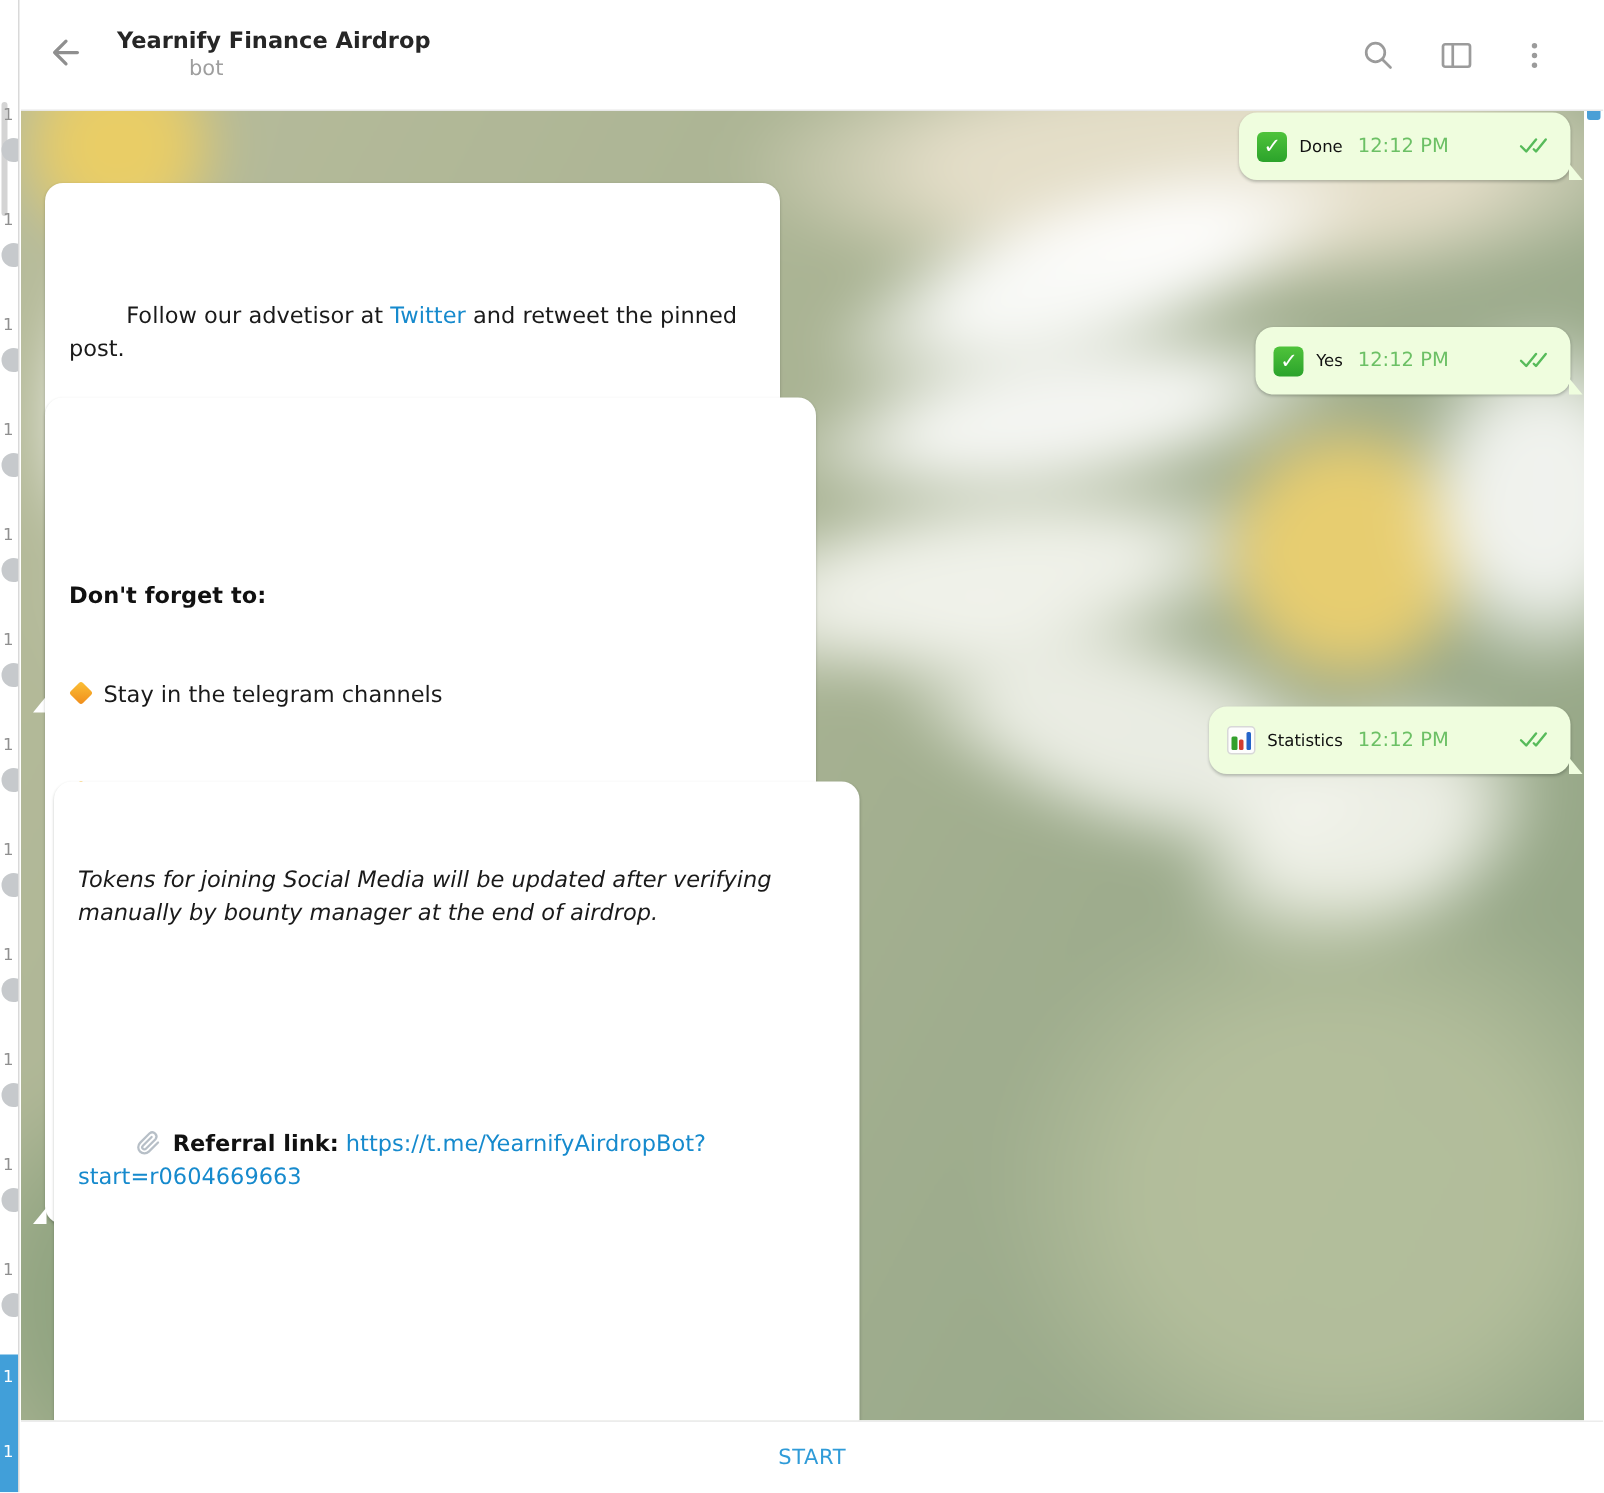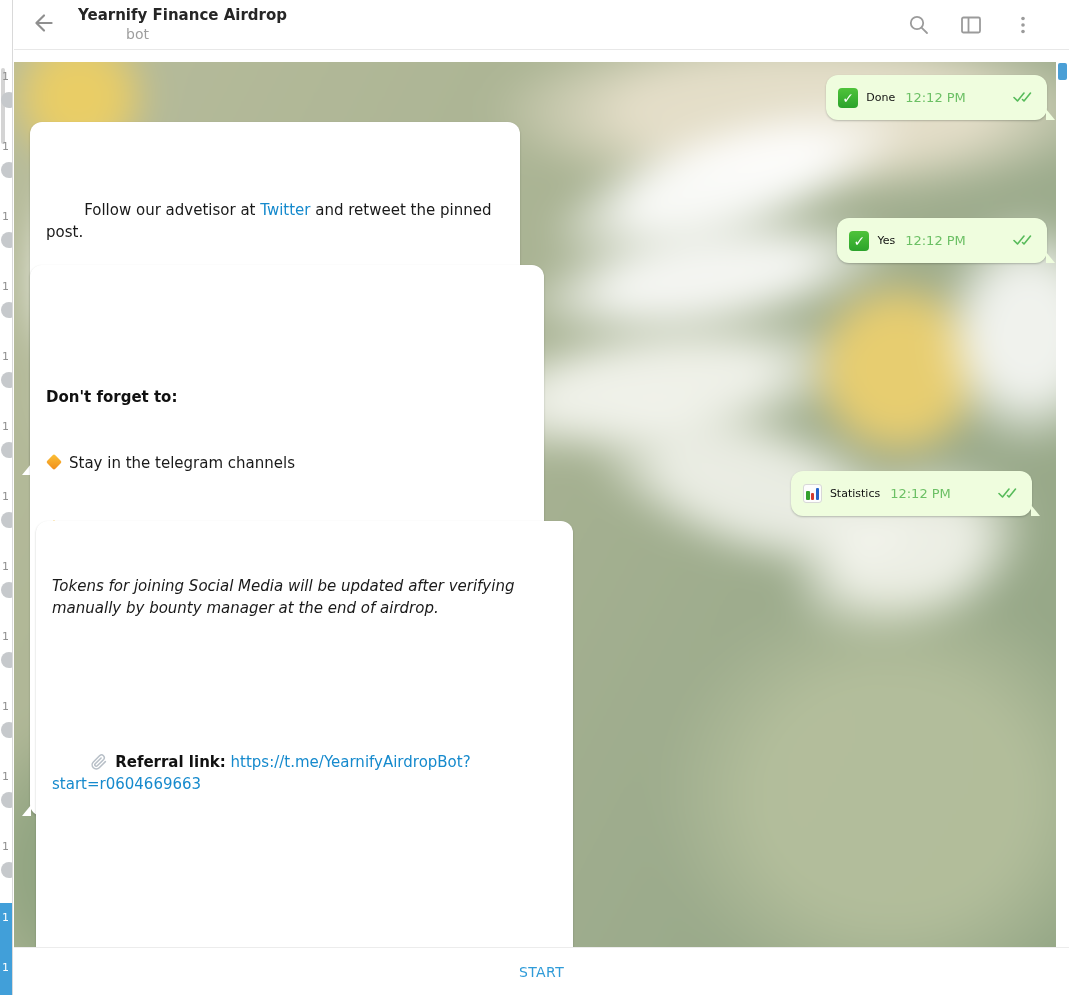--- a/index.html
+++ b/index.html
@@ -13,21 +13,21 @@
   .sb-scroll { position:absolute; left:1px; top:68px; width:4px; height:76px; border-radius:3px; background:#d4d4d4; }
   .sb-rows { position:absolute; top:62px; left:0; right:0; }
   .sb-row { position:relative; height:70px; }
   .sb-time { position:absolute; top:8px; left:2px; font-size:11px; color:#8f8f8f; }
   .sb-badge { position:absolute; top:30px; left:1px; width:16px; height:16px; border-radius:50%; background:#c6c9cc; }
   .sb-selected { position:absolute; left:0; right:0; bottom:0; height:92px; background:#419fd9; }
   .sb-selected .sb-time { color:#fff; }
   .sb-selected .sb-time.second { top:58px; }
 
   
-  .header { position:absolute; left:14px; right:0; top:0; height:50px; background:#fff;
+  .header { position:absolute; left:14px; right:0; top:0; height:74px; background:#fff;
             border-bottom:1px solid #e8e8e8; z-index:5; display:flex; align-items:center; }
   .back-btn { width:60px; display:flex; justify-content:center; cursor:pointer; }
   .hdr-titles { flex:1; min-width:0; padding-left:4px; }
   .hdr-title { font-weight:bold; font-size:15px; color:#262626; line-height:20px; }
   .hdr-sub { font-size:14px; color:#9e9e9e; line-height:19px;margin-left:48px; }
   .hdr-icons { display:flex; align-items:center; gap:28px; padding-right:34px; }
   .hdr-icons .icon { cursor:pointer; display:flex; }
 
   
   .chat { position:absolute; left:14px; top:62px; right:13px; bottom:48px; overflow:hidden; z-index:1; }
@@ -83,21 +83,21 @@
   .mline { min-height:22px; }
   .gap { height:22px; }
   .diamond { display:inline-block; width:12px; height:12px; margin:0 9px 0 2px;
              background:linear-gradient(135deg,#fbc137,#f08c1b); transform:rotate(45deg) scale(.95);
              border-radius:2px; vertical-align:0; }
   .italic { font-style:italic; }
   .inline-ico { display:inline-flex; vertical-align:-4px; margin-right:7px; }
 
   .msg-done { top:13px; right:9px; }
   .msg-yes { top:156px; right:9px; }
-  .msg-statistics { top:409px; right:24px; }
+  .msg-statistics { top:409px; right:9px; }
 
   
   .scrolltrack { position:absolute; right:0; top:62px; bottom:0; width:13px; background:#fff; z-index:4; }
   .scrollthumb { position:absolute; left:2px; right:2px; top:1px; height:17px; background:#4a9fd6; border-radius:2px; }
 
   
   .kbbar { position:absolute; left:14px; right:0; bottom:0; height:48px; background:#fff; z-index:5;
            display:flex; align-items:center; justify-content:center; border-top:1px solid #ececec; cursor:pointer; }
   .start-label { color:#2f9bd8; font-size:14px; letter-spacing:.4px; font-weight:500; }
 </style>

